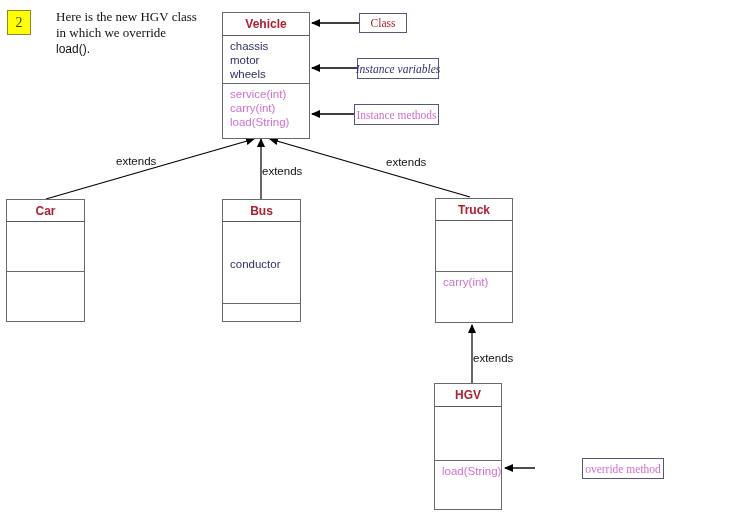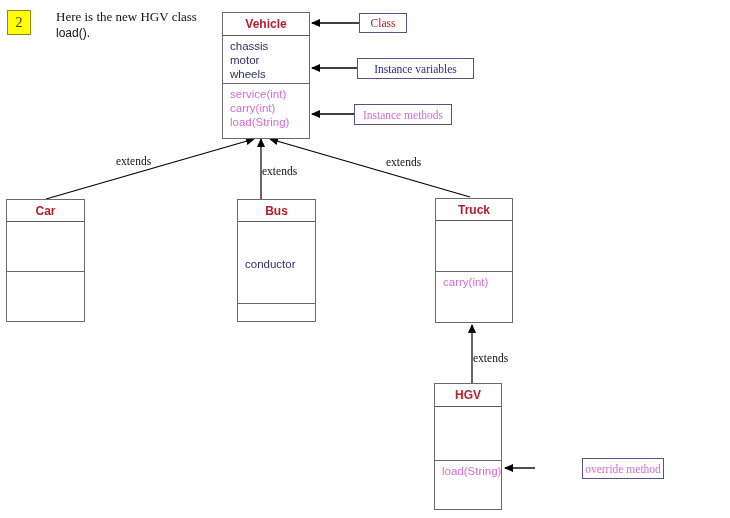--- a/index.html
+++ b/index.html
@@ -113,35 +113,36 @@
   #links {
     position: absolute;
     left: 0;
     top: 0;
     width: 730px;
     height: 518px;
     pointer-events: none;
   }
   .edge-label {
     position: absolute;
-    font-family: Liberation Serif, serif;
+    font-family: Liberation Sans, sans-serif;
     font-size: 11.5px;
     color: #111111;
     white-space: nowrap;
   }
 </style>
 </head>
 <body>
 
 <div id="canvas">
 
   <div class="step-badge">2</div>
 
   <div class="caption">
     <div>Here is the new HGV class</div>
+    <div>in which we override</div>
     <div class="sans-line">load().</div>
   </div>
 
   <svg id="links" viewBox="0 0 730 518" width="730" height="518">
     <defs>
       <marker id="arrowhead" markerWidth="9" markerHeight="8" refX="8" refY="4" orient="auto" markerUnits="userSpaceOnUse">
         <path d="M0,0 L9,4 L0,8 Z" fill="#000000"></path>
       </marker>
     </defs>
 
@@ -180,21 +181,21 @@
       <div class="uml-method">load(String)</div>
     </div>
   </div>
 
   <div class="uml-box" style="left:6px; top:199px; width:79px; height:123px;">
     <div class="uml-title" style="height:22px;">Car</div>
     <div class="uml-compartment with-sep" style="height:50px;"></div>
     <div class="uml-compartment" style="height:49px;"></div>
   </div>
 
-  <div class="uml-box" style="left:237px; top:199px; width:79px; height:123px;">
+  <div class="uml-box" style="left:222px; top:199px; width:79px; height:123px;">
     <div class="uml-title" style="height:22px;">Bus</div>
     <div class="uml-compartment with-sep" style="height:50px;margin-top:32px;">
       <div class="uml-field">conductor</div>
     </div>
     <div class="uml-compartment" style="height:49px;"></div>
   </div>
 
   <div class="uml-box" style="left:435px; top:198px; width:78px; height:125px;">
     <div class="uml-title" style="height:22px;">Truck</div>
     <div class="uml-compartment with-sep" style="height:51px;"></div>
@@ -206,19 +207,19 @@
   <div class="uml-box" style="left:434px; top:383px; width:68px; height:127px;">
     <div class="uml-title" style="height:23px;">HGV</div>
     <div class="uml-compartment with-sep" style="height:54px;"></div>
     <div class="uml-compartment" style="height:49px;">
       <div class="uml-method">load(String)</div>
     </div>
   </div>
 
   <div class="callout red" style="left:359px; top:13px; width:48px; height:20px;">Class</div>
 
-  <div class="callout navy" style="left:357px; top:58px; width:117px; height:21px;">Instance variables</div>
-
-  <div class="callout pink" style="left:354px; top:104px; width:98px; height:21px;">Instance methods</div>
+  <div class="callout navy" style="left:357px; top:58px; width:82px; height:21px;font-style:italic;">Instance variables</div>
+
+  <div class="callout pink" style="left:354px; top:104px; width:85px; height:21px;">Instance methods</div>
 
   <div class="callout pink" style="left:534px; top:458px; width:82px; height:21px;margin-left:48px;">override method</div>
 
 </div>
 
 </body></html>

